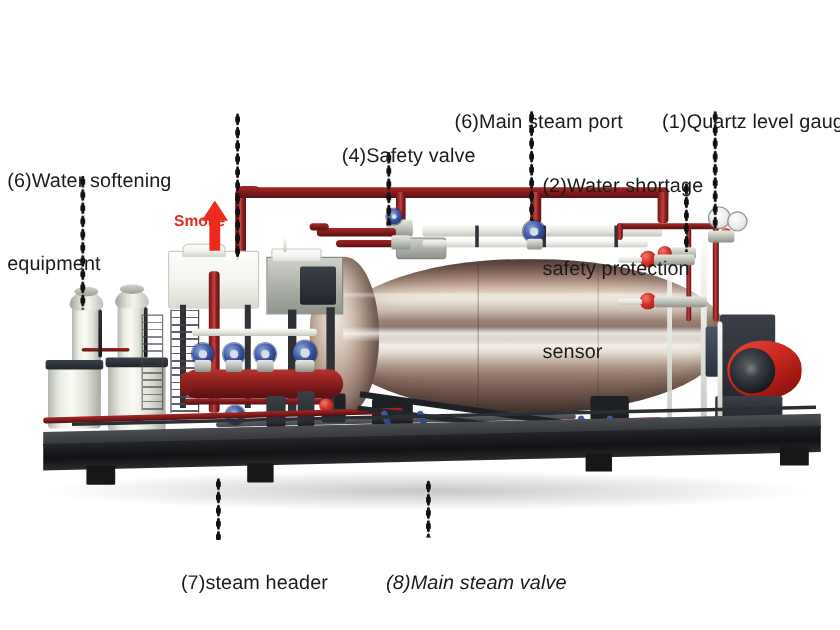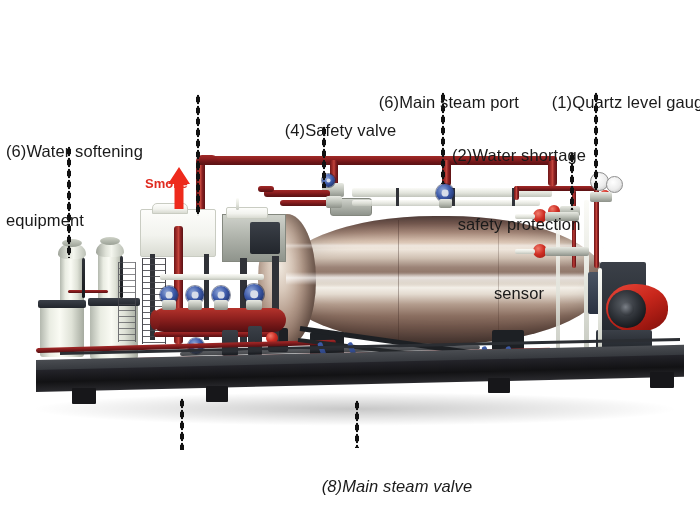--- a/index.html
+++ b/index.html
@@ -433,38 +433,41 @@
 
   <div class="smoke-text" style="left:145px;top:148px;">Smoke</div>
   <svg class="smoke-arrow" style="left:166px;top:165px;" width="26" height="45" viewBox="0 0 26 45">
     <polygon points="13,2 24,19 17.5,19 17.5,44 8.5,44 8.5,19 2,19" fill="#ee2a1c"></polygon>
   </svg>
 
   <div class="label" style="left:533px;top:68px;">
     <span>(1)Quartz level gauge</span>
   </div>
 
-  <div class="label" style="left:452px;top:98px;text-align:center;">
+  <div class="label" style="left:452px;top:98px;">
     <div>(2)Water shortage</div>
     <div>safety protection</div>
     <div>sensor</div>
   </div>
 
   <div class="label" style="left:360px;top:68px;">
     <span>(6)Main steam port</span>
   </div>
 
   <div class="label" style="left:266px;top:96px;">
     <span>(4)Safety valve</span>
   </div>
 
 
   <div class="label" style="left:6px;top:94px;">
     <div>(6)Water softening</div>
     <div>equipment</div>
   </div>
 
+  <div class="label" style="left:132px;top:452px;">
+    <span>(7)steam header</span>
+  </div>
 
   <div class="label" style="left:303px;top:452px;font-style:italic;">
     <span>(8)Main steam valve</span>
   </div>
 
 </div>
 
 </body></html>

